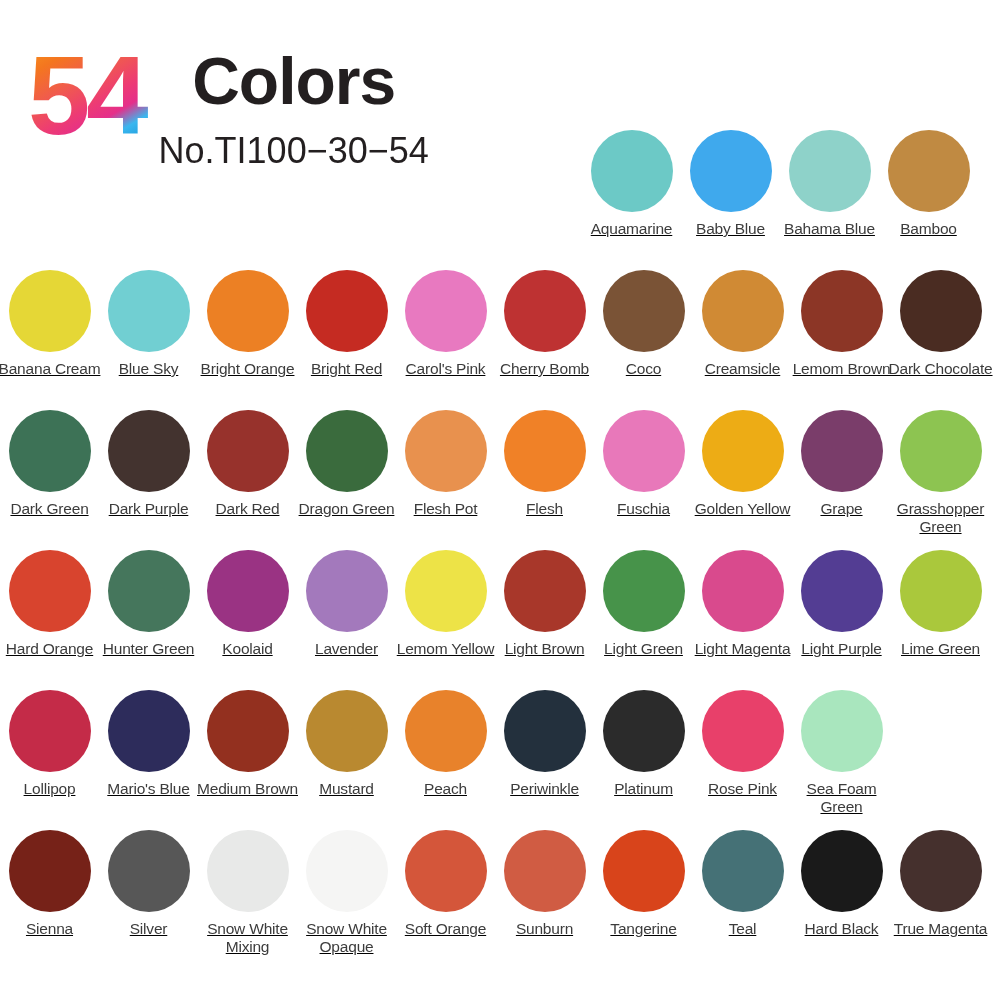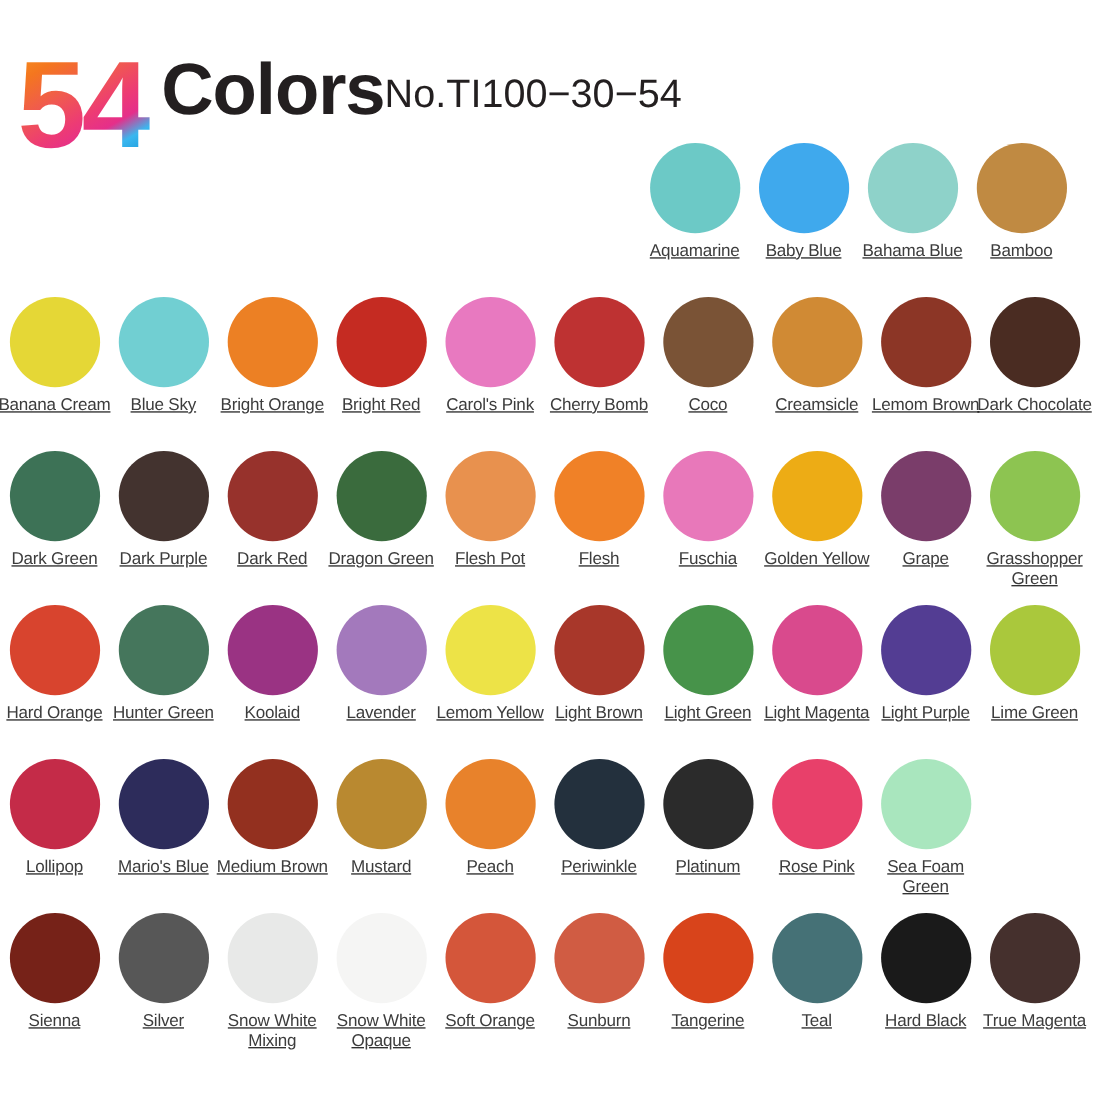--- a/index.html
+++ b/index.html
@@ -16,21 +16,21 @@
   .page {
     position: relative;
     width: 1000px;
     height: 1000px;
     background: #ffffff;
   }
 
   
   .header {
     position: absolute;
-    left: 16px;
+    left: 28px;
     top: 44px;
     height: 120px;
     display: flex;
     align-items: flex-start;
   }
   .count-number {
     font-size: 112px;
     line-height: 104px;
     font-weight: bold;
     letter-spacing: -4px;
@@ -40,24 +40,25 @@
         #ed3b74 56%, #e52f8a 68%,
         #3ab7ef 80%, #1e9bdc 92%, #ef3e72 100%);
     -webkit-background-clip: text;
     background-clip: text;
     color: transparent;
     -webkit-text-fill-color: transparent;
     padding-right: 6px;
   }
   .header-text {
     display: flex;
-    flex-direction: row;
+    flex-direction: column;
     justify-content: flex-start;
     padding-top: 4px;
     padding-left: 8px;
+    align-items: center;
   }
   .title-word {
     font-size: 66px;
     line-height: 66px;
     font-weight: bold;
     color: #231f20;
     letter-spacing: -1px;
   }
   .subtitle {
     font-size: 36px;

